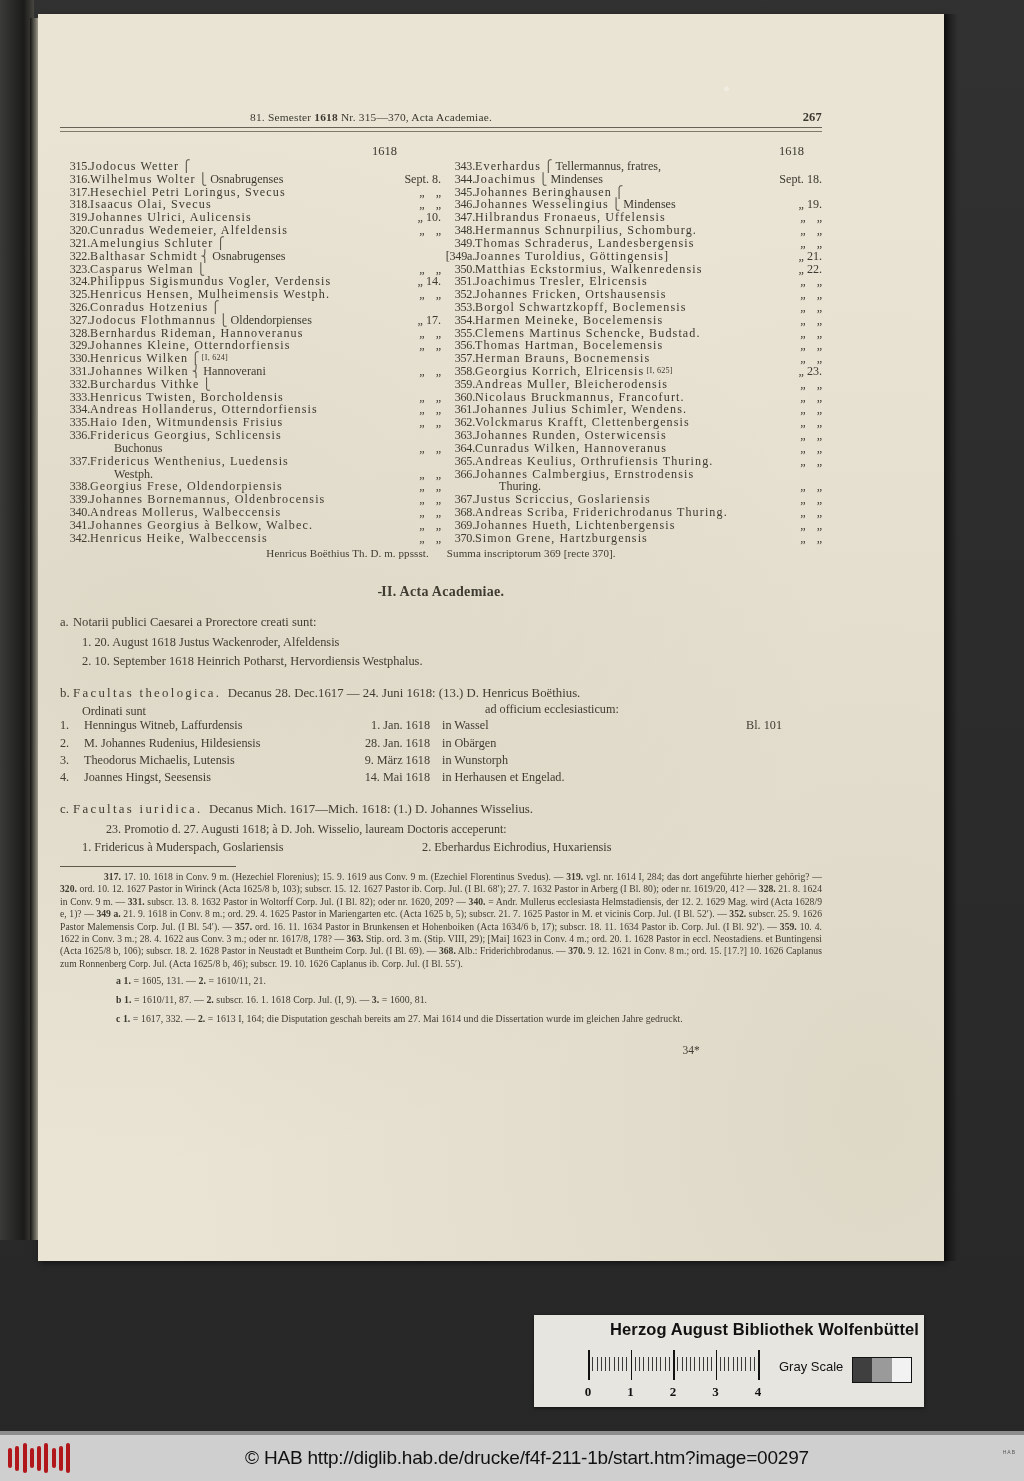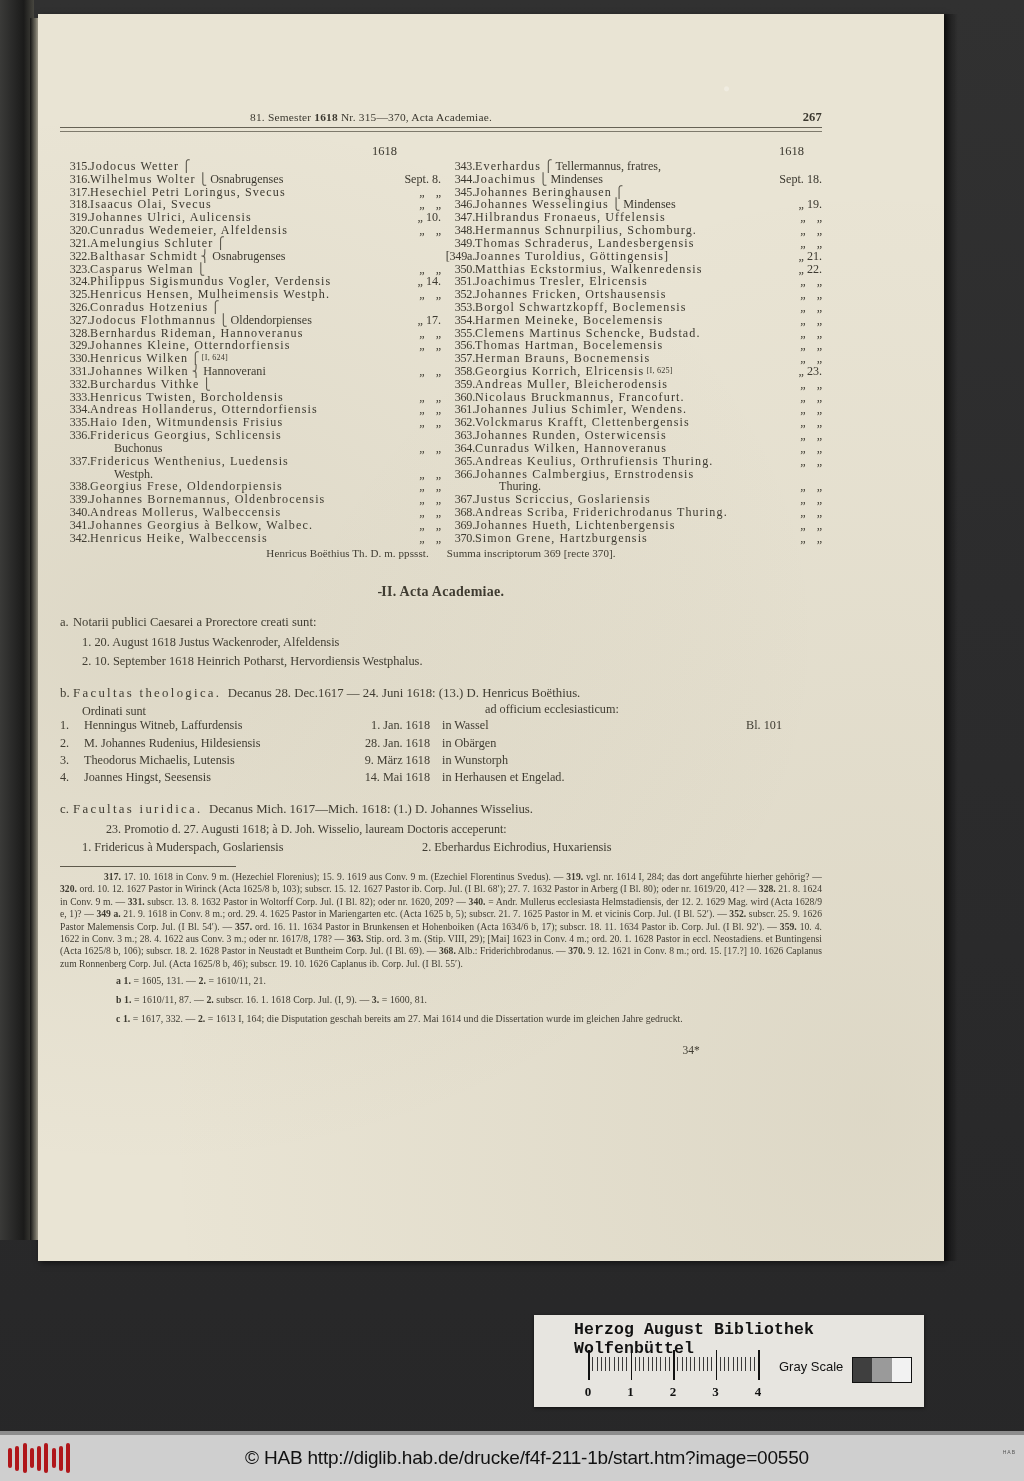--- a/index.html
+++ b/index.html
@@ -118,21 +118,21 @@
   .fn-sub .ind{display:inline-block;width:56px;}
   .folio{text-align:center;font-size:11.5px;margin-top:18px;padding-left:500px;}
   
   #target-card{
     position:absolute;left:534px;top:1315px;width:390px;height:92px;
     background:#e7e5e0;
     box-shadow:0 1px 3px rgba(0,0,0,.6);
   }
   #target-title{
     position:absolute;left:40px;top:5px;width:345px;
-    text-align:left;font-family:Liberation Mono, monospace;font-weight:bold;
+    text-align:right;font-family:Liberation Sans, sans-serif;font-weight:bold;
     font-size:16.5px;color:#111;letter-spacing:.1px;
   }
   #ruler{position:absolute;left:46px;top:33px;width:190px;height:52px;}
   .tickmaj{position:absolute;bottom:20px;width:1.6px;background:#111;height:30px;}
   .tickmin{position:absolute;bottom:29px;width:1px;background:#3a3a3a;height:14px;}
   .ticknum{position:absolute;bottom:0;font-size:13px;font-weight:bold;color:#111;
            font-family:"Liberation Serif",serif;transform:translateX(-50%);}
   #grayscale-label{
     position:absolute;left:245px;top:44px;font-size:13px;color:#111;
     font-family:"Liberation Sans",sans-serif;
@@ -617,15 +617,15 @@
       <i style="background: rgb(176, 22, 26); height: 20px;"></i>
       <i style="background: rgb(176, 22, 26); height: 25px;"></i>
       <i style="background: rgb(176, 22, 26); height: 30px;"></i>
       <i style="background: rgb(176, 22, 26); height: 20px;"></i>
       <i style="background: rgb(176, 22, 26); height: 25px;"></i>
       <i style="background: rgb(176, 22, 26); height: 30px;"></i>
       <i style="background: rgb(176, 22, 26); height: 20px;"></i>
       <i style="background: rgb(176, 22, 26); height: 25px;"></i>
       <i style="background: rgb(176, 22, 26); height: 30px;"></i>
     </div>
-  <div id="footer-url">© HAB http://diglib.hab.de/drucke/f4f-211-1b/start.htm?image=00550</div>
+  <div id="footer-url">© HAB http://diglib.hab.de/drucke/f4f-211-1b/start.htm?image=00297</div>
   <div id="footer-corner">HAB</div>
 </div>
 
 </body></html>

